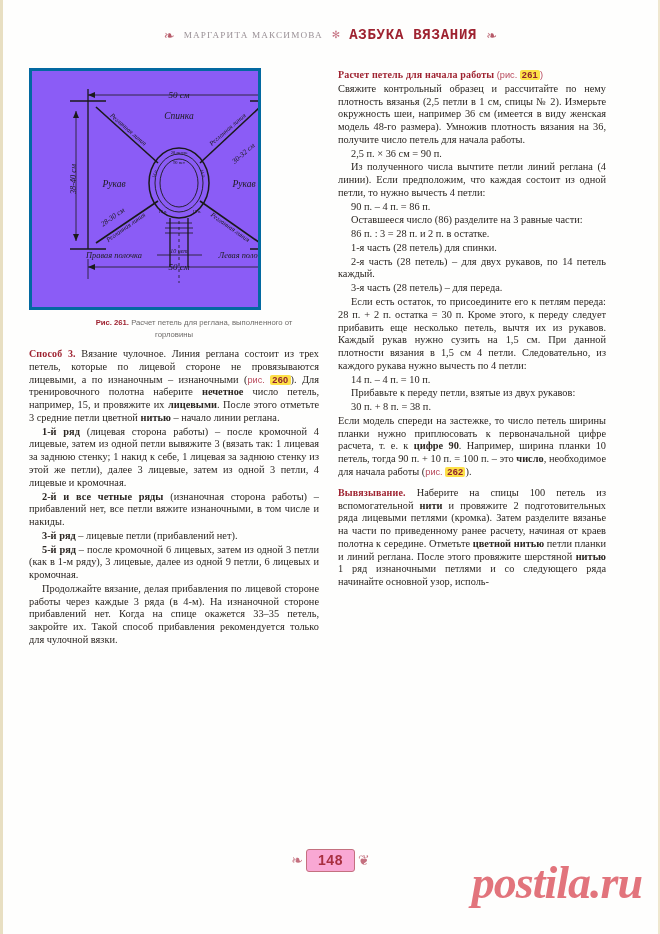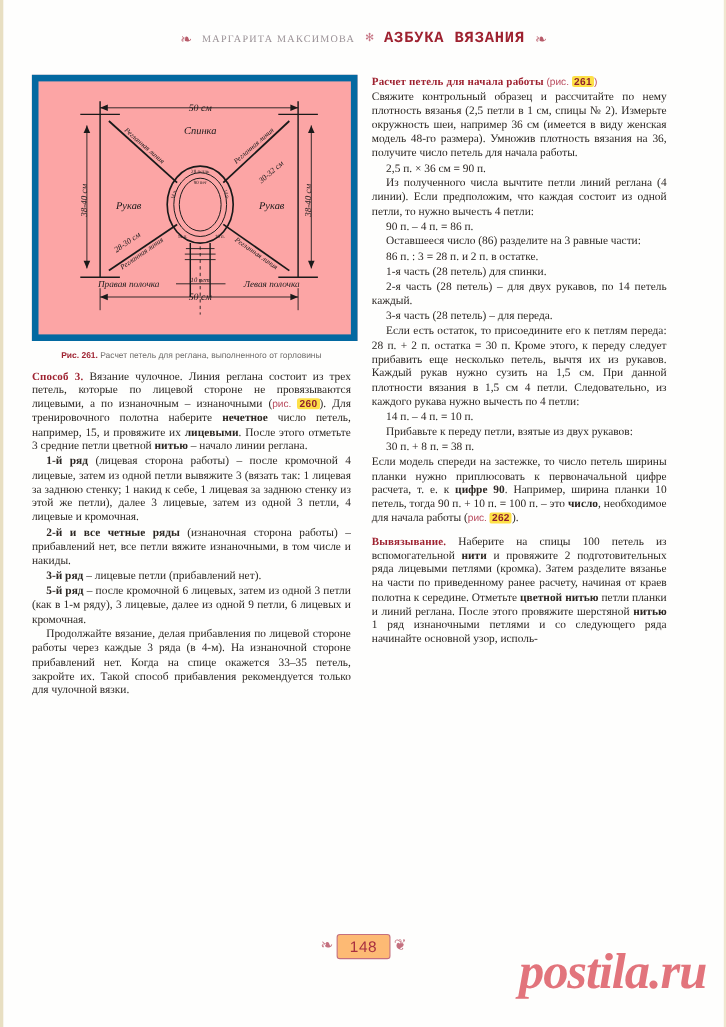--- a/index.html
+++ b/index.html
@@ -40,36 +40,36 @@
   
   .cols {
     position: absolute; top: 68px; left: 26px; right: 22px; bottom: 90px;
     display: flex; gap: 19px;
   }
   .col { width: 290px; }
   .col.right { width: 268px; }
 
   
   .figbox {
-    width: 296px; height: 242px;
-    background: #fca5a5;
-    border: 6px solid #0369a1;
+    width: 232px; height: 242px;
+    background: #8b5cf6;
+    border: 3px solid #0369a1;
     position: relative;
     overflow: hidden;
   }
   .figbox svg { display: block; }
   .figcap {
     margin-top: 7px;
     font-family: "Liberation Sans", sans-serif;
     font-size: 7.7px; line-height: 1.5;
     color: #6d6a68;
     text-align: center;
     padding: 0 22px;
   }
-  .figcap .num { color: #9e2230; font-weight: bold; }
+  .figcap .num { color: #9e2230; font-weight: bold; margin-left: 40px; }
 
   
   .para {
     font-size: 10.35px;
     line-height: 1.235;
     color: #2c2723;
     text-align: justify;
     text-indent: 13px;
     margin-top: 1px;
   }
@@ -101,25 +101,25 @@
   .pagenum-wrap {
     position: absolute; left: 0; right: 0; bottom: 62px;
     display: flex; align-items: center; justify-content: center;
     gap: 3px;
   }
   .medal {
     border: 1.6px solid #c4707f;
     border-radius: 3px;
     padding: 2px 11px 3px;
     font-family: "Liberation Sans", sans-serif;
-    font-weight: normal;
+    font-weight: bold;
     font-size: 14px;
     color: #a82f40;
     letter-spacing: .5px;
-    background: #fdba74;
+    background: #f9a8d4;
   }
   .medal-orn { color: #c4707f; font-size: 14px; line-height: 1; }
 
   
   .watermark {
     position: absolute; right: 16px; bottom: 28px;
     font-family: "Liberation Serif", serif;
     font-style: italic; font-weight: bold;
     font-size: 46px;
     color: #e2747c;

